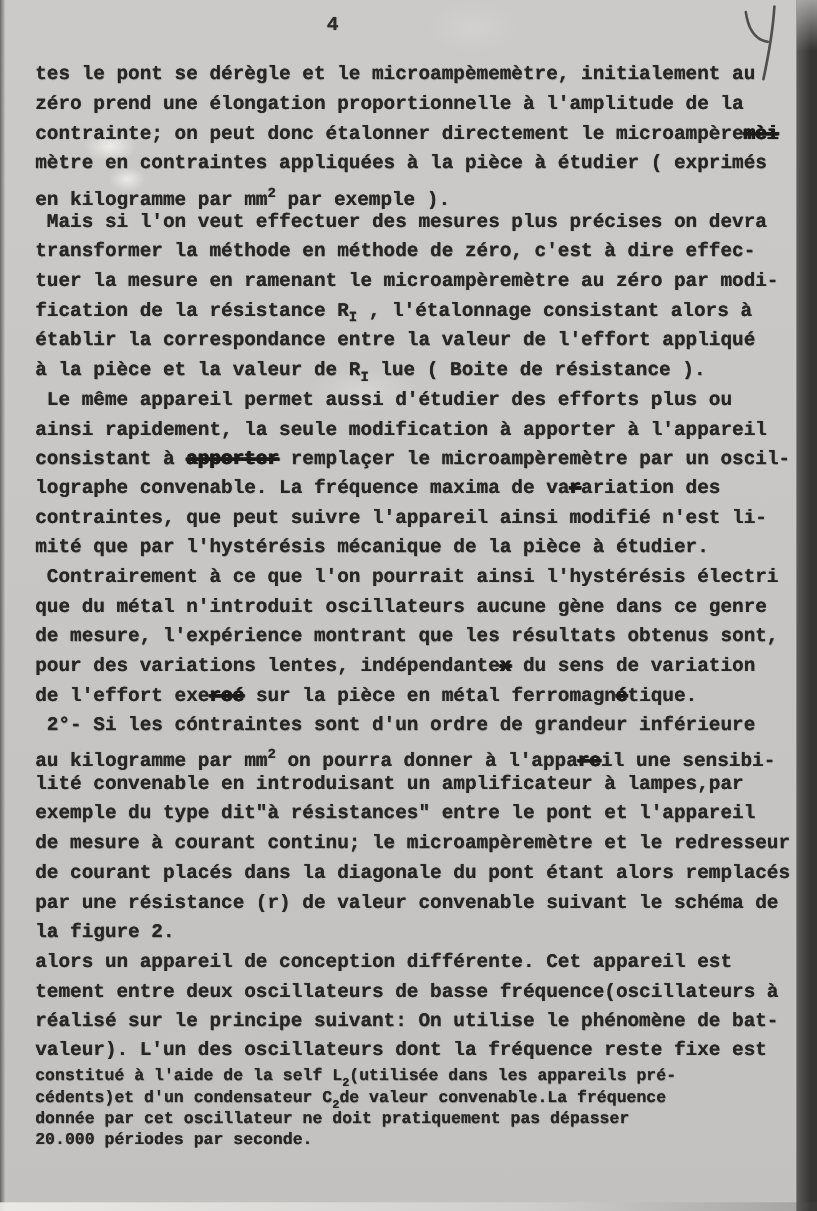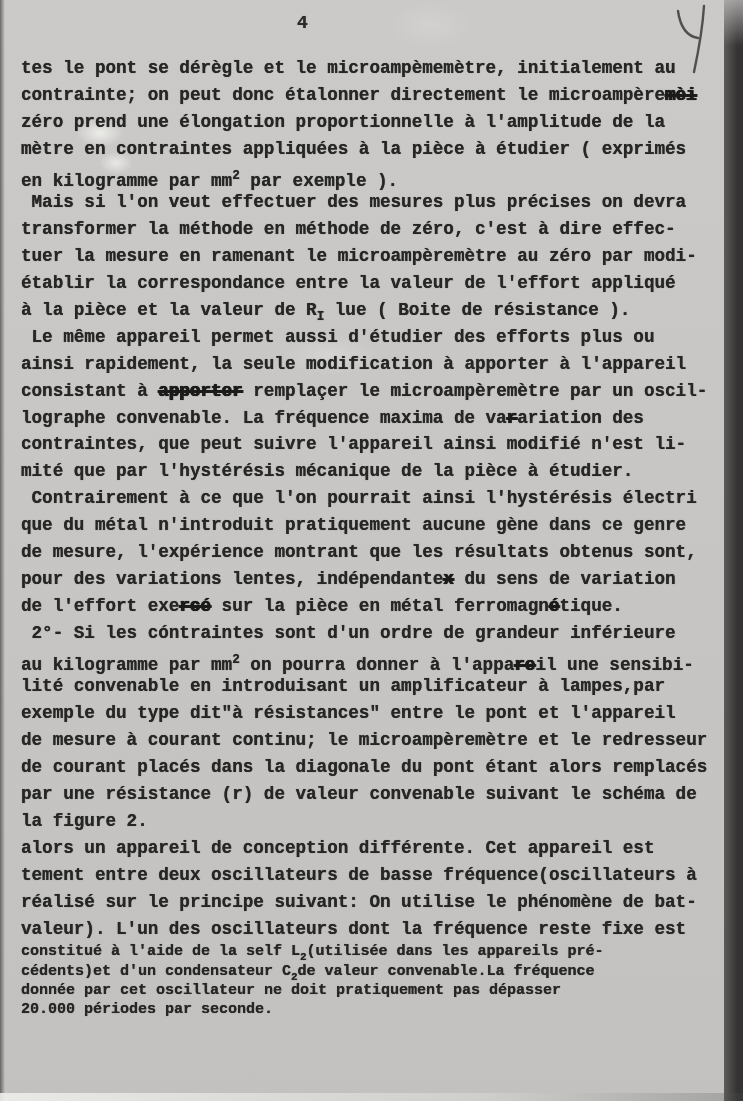--- a/index.html
+++ b/index.html
@@ -24,21 +24,21 @@
   .edge-right-cap{position:absolute;right:0;top:0;width:19px;height:46px;
     background:linear-gradient(180deg,rgba(195,194,192,.75),rgba(195,194,192,0));}
   .edge-bottom{position:absolute;left:0;bottom:0;width:100%;height:8px;
     background:linear-gradient(90deg,rgba(238,238,235,.9),rgba(238,238,235,.3) 65%,rgba(70,70,68,.25));}
   .page-num{
     position:absolute;left:297px;top:13px;
     font-size:18px;font-weight:bold;color:#2c2c2c;
     text-shadow:0 0 .7px rgba(40,40,40,.9);
   }
   .hand-mark{position:absolute;left:670px;top:4px;}
-  .text-block{position:absolute;left:21px;top:55px;width:699px;}
+  .text-block{position:absolute;left:32px;top:55px;width:699px;}
   .line{
     white-space:pre;
     height:26.9px;line-height:26.9px;
     font-size:17.6px;font-weight:bold;
     color:#262625;
     text-shadow:0 0 .7px rgba(40,40,40,.85), .4px .4px 0 rgba(40,40,40,.25);
   }
   .line.tight{height:19.3px;line-height:19.3px;font-size:15px;}
   .sup{font-size:72%;vertical-align:7px;}
   .sub{font-size:72%;vertical-align:-5px;}
@@ -60,37 +60,38 @@
 
   <div class="page-num">4</div>
 
   <svg class="hand-mark" width="44" height="72" viewBox="0 0 44 72" aria-hidden="true">
     <path d="M8 7 C10 21 15 32 28 34" fill="none" stroke="#3a3a38" stroke-width="2.4" stroke-linecap="round" opacity="0.85"></path>
     <path d="M34 2 C33 18 30 40 24 68" fill="none" stroke="#3a3a38" stroke-width="2.4" stroke-linecap="round" opacity="0.85"></path>
   </svg>
 
   <div class="text-block">
       <div class="line"><span>tes le pont se dérègle et le microampèmemètre, initialement au</span></div>
+      <div class="line"><span>zéro prend une élongation proportionnelle à l'amplitude de la</span></div>
       <div class="line"><span>contrainte; on peut donc étalonner directement le microampère</span><span class="x">mèi</span></div>
-      <div class="line"><span>zéro prend une élongation proportionnelle à l'amplitude de la</span></div>
       <div class="line"><span>mètre en contraintes appliquées à la pièce à étudier ( exprimés</span></div>
       <div class="line"><span>en kilogramme par mm</span><span class="sup">2</span><span> par exemple ).</span></div>
       <div class="line"><span> Mais si l'on veut effectuer des mesures plus précises on devra</span></div>
       <div class="line"><span>transformer la méthode en méthode de zéro, c'est à dire effec-</span></div>
       <div class="line"><span>tuer la mesure en ramenant le microampèremètre au zéro par modi-</span></div>
+      <div class="line"><span>fication de la résistance R</span><span class="sub">I</span><span> , l'étalonnage consistant alors à</span></div>
       <div class="line"><span>établir la correspondance entre la valeur de l'effort appliqué</span></div>
       <div class="line"><span>à la pièce et la valeur de R</span><span class="sub">I</span><span> lue ( Boite de résistance ).</span></div>
       <div class="line"><span> Le même appareil permet aussi d'étudier des efforts plus ou</span></div>
       <div class="line"><span>ainsi rapidement, la seule modification à apporter à l'appareil</span></div>
       <div class="line"><span>consistant à </span><span class="x">apporter</span><span> remplaçer le microampèremètre par un oscil-</span></div>
       <div class="line"><span>lographe convenable. La fréquence maxima de va</span><span class="x">r</span><span>ariation des</span></div>
       <div class="line"><span>contraintes, que peut suivre l'appareil ainsi modifié n'est li-</span></div>
       <div class="line"><span>mité que par l'hystérésis mécanique de la pièce à étudier.</span></div>
       <div class="line"><span> Contrairement à ce que l'on pourrait ainsi l'hystérésis électri</span></div>
-      <div class="line"><span>que du métal n'introduit pratiquement aucune gène dans ce genre</span></div>
+      <div class="line"><span>que du métal n'introduit oscillateurs aucune gène dans ce genre</span></div>
       <div class="line"><span>de mesure, l'expérience montrant que les résultats obtenus sont,</span></div>
       <div class="line"><span>pour des variations lentes, indépendante</span><span class="x">x</span><span> du sens de variation</span></div>
       <div class="line"><span>de l'effort exe</span><span class="x">rcé</span><span> sur la pièce en métal ferromagn</span><span class="x">é</span><span>tique.</span></div>
       <div class="line"><span> 2°- Si les cóntraintes sont d'un ordre de grandeur inférieure</span></div>
       <div class="line"><span>au kilogramme par mm</span><span class="sup">2</span><span> on pourra donner à l'appa</span><span class="x">re</span><span>il une sensibi-</span></div>
       <div class="line"><span>lité convenable en introduisant un amplificateur à lampes,par</span></div>
       <div class="line"><span>exemple du type dit"à résistances" entre le pont et l'appareil</span></div>
       <div class="line"><span>de mesure à courant continu; le microampèremètre et le redresseur</span></div>
       <div class="line"><span>de courant placés dans la diagonale du pont étant alors remplacés</span></div>
       <div class="line"><span>par une résistance (r) de valeur convenable suivant le schéma de</span></div>

